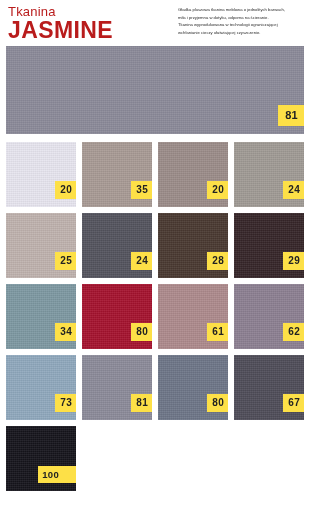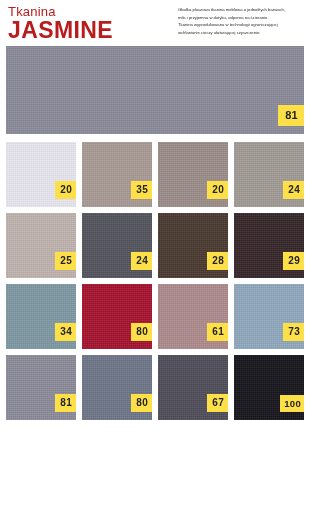--- a/index.html
+++ b/index.html
@@ -121,21 +121,21 @@
     background-image:
       repeating-linear-gradient(0deg, rgba(255,255,255,0.05) 0 1px, rgba(0,0,0,0.035) 1px 2px),
       repeating-linear-gradient(90deg, rgba(255,255,255,0.035) 0 1px, rgba(0,0,0,0.025) 1px 2px);
     pointer-events: none;
   }
   .cell .badge {
     font-size: 10px;
     padding: 4px 4px 4px 5px;
   }
   .cell.wide-badge .badge {
-    padding: 4px 3px 4px 4px;
+    padding: 4px 17px 4px 4px;
     font-size: 9.5px;
   }
 </style>
 </head>
 <body>
 
 <div id="page">
 
   <div class="header">
     <div class="brand">
@@ -194,20 +194,24 @@
       </div>
       <div class="cell">
         <div class="fabric" style="background: rgb(165, 18, 46);"></div>
         <div class="badge">80</div>
       </div>
       <div class="cell">
         <div class="fabric" style="background: rgb(173, 138, 140);"></div>
         <div class="badge">61</div>
       </div>
       <div class="cell">
+        <div class="fabric" style="background: rgb(140, 127, 145);"></div>
+        <div class="badge">62</div>
+      </div>
+      <div class="cell">
         <div class="fabric" style="background: rgb(143, 168, 189);"></div>
         <div class="badge">73</div>
       </div>
       <div class="cell">
         <div class="fabric" style="background: rgb(139, 138, 153);"></div>
         <div class="badge">81</div>
       </div>
       <div class="cell">
         <div class="fabric" style="background: rgb(109, 117, 135);"></div>
         <div class="badge">80</div>

